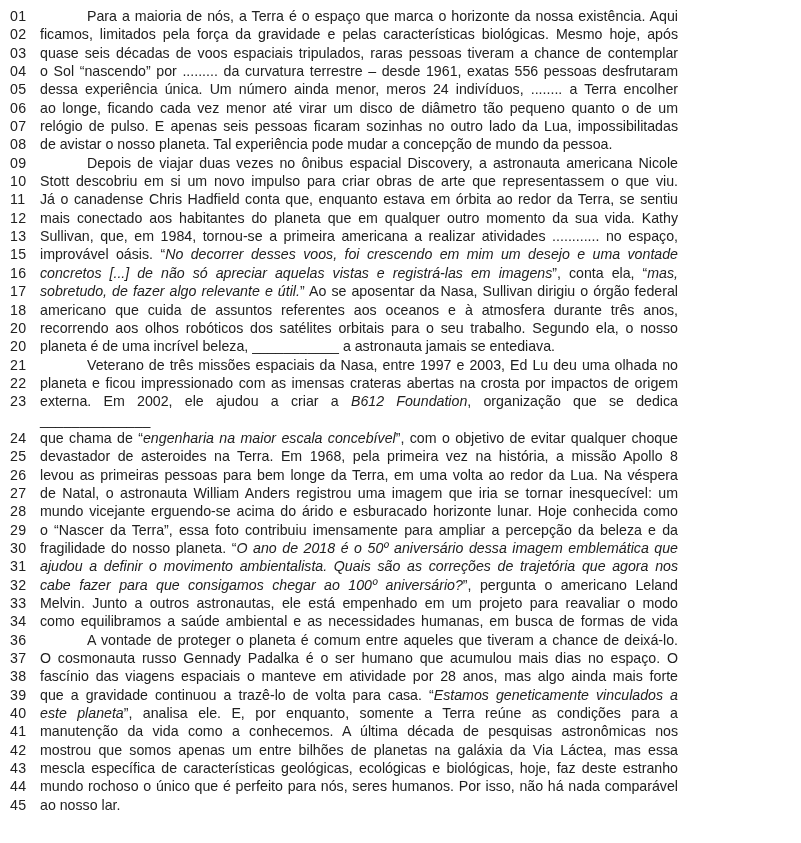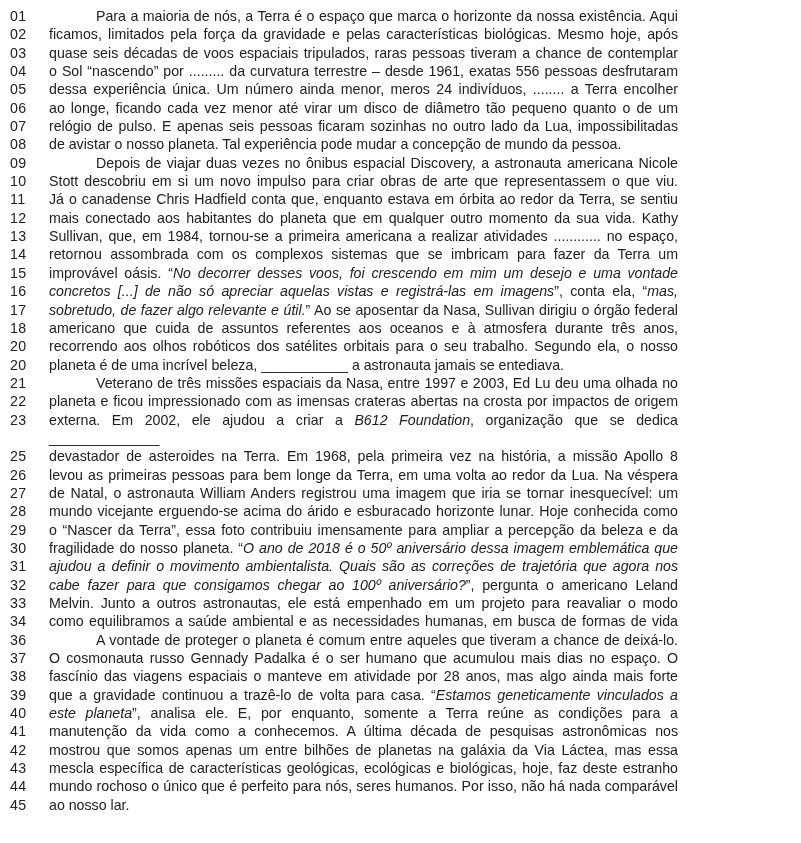--- a/index.html
+++ b/index.html
@@ -27,21 +27,20 @@
     white-space: normal;
   }
   .num {
     flex: 0 0 30px;
     letter-spacing: 0.4px;
   }
   .txt {
     flex: 1 1 auto;
     min-width: 0;
     text-align: left;
-    margin-left: 9px;
   }
   .txt.justify {
     text-align: justify;
     text-align-last: justify;
   }
   .txt.indent {
     text-indent: 47px;
   }
   .it { font-style: italic; }
   .rg { font-style: normal; }
@@ -97,24 +96,20 @@
       </div>
       <div class="line">
         <span class="num">12</span>
         <span class="txt justify"><span class="rg">mais conectado aos habitantes do planeta que em qualquer outro momento da sua vida. Kathy</span></span>
       </div>
       <div class="line">
         <span class="num">13</span>
         <span class="txt justify"><span class="rg">Sullivan, que, em 1984, tornou-se a primeira americana a realizar atividades ............ no espaço,</span></span>
       </div>
       <div class="line">
-        <span class="num">14</span>
-        <span class="txt justify"><span class="rg">retornou assombrada com os complexos sistemas que se imbricam para fazer da Terra um</span></span>
-      </div>
-      <div class="line">
         <span class="num">15</span>
         <span class="txt justify"><span class="rg">improvável oásis. “</span><span class="it">No decorrer desses voos, foi crescendo em mim um desejo e uma vontade</span></span>
       </div>
       <div class="line">
         <span class="num">16</span>
         <span class="txt justify"><span class="it">concretos [...] de não só apreciar aquelas vistas e registrá-las em imagens</span><span class="rg">”, conta ela, “</span><span class="it">mas,</span></span>
       </div>
       <div class="line">
         <span class="num">17</span>
         <span class="txt justify"><span class="it">sobretudo, de fazer algo relevante e útil.</span><span class="rg">” Ao se aposentar da Nasa, Sullivan dirigiu o órgão federal</span></span>
@@ -135,20 +130,24 @@
         <span class="num">21</span>
         <span class="txt justify indent"><span class="rg">Veterano de três missões espaciais da Nasa, entre 1997 e 2003, Ed Lu deu uma olhada no</span></span>
       </div>
       <div class="line">
         <span class="num">22</span>
         <span class="txt justify"><span class="rg">planeta e ficou impressionado com as imensas crateras abertas na crosta por impactos de origem</span></span>
       </div>
       <div class="line">
         <span class="num">23</span>
         <span class="txt justify"><span class="rg">externa. Em 2002, ele ajudou a criar a </span><span class="it">B612 Foundation</span><span class="rg">, organização que se dedica ______________</span></span>
+      </div>
+      <div class="line">
+        <span class="num">24</span>
+        <span class="txt justify"><span class="rg">que chama de “</span><span class="it">engenharia na maior escala concebível</span><span class="rg">”, com o objetivo de evitar qualquer choque</span></span>
       </div>
       <div class="line">
         <span class="num">25</span>
         <span class="txt justify"><span class="rg">devastador de asteroides na Terra. Em 1968, pela primeira vez na história, a missão Apollo 8</span></span>
       </div>
       <div class="line">
         <span class="num">26</span>
         <span class="txt justify"><span class="rg">levou as primeiras pessoas para bem longe da Terra, em uma volta ao redor da Lua. Na véspera</span></span>
       </div>
       <div class="line">

